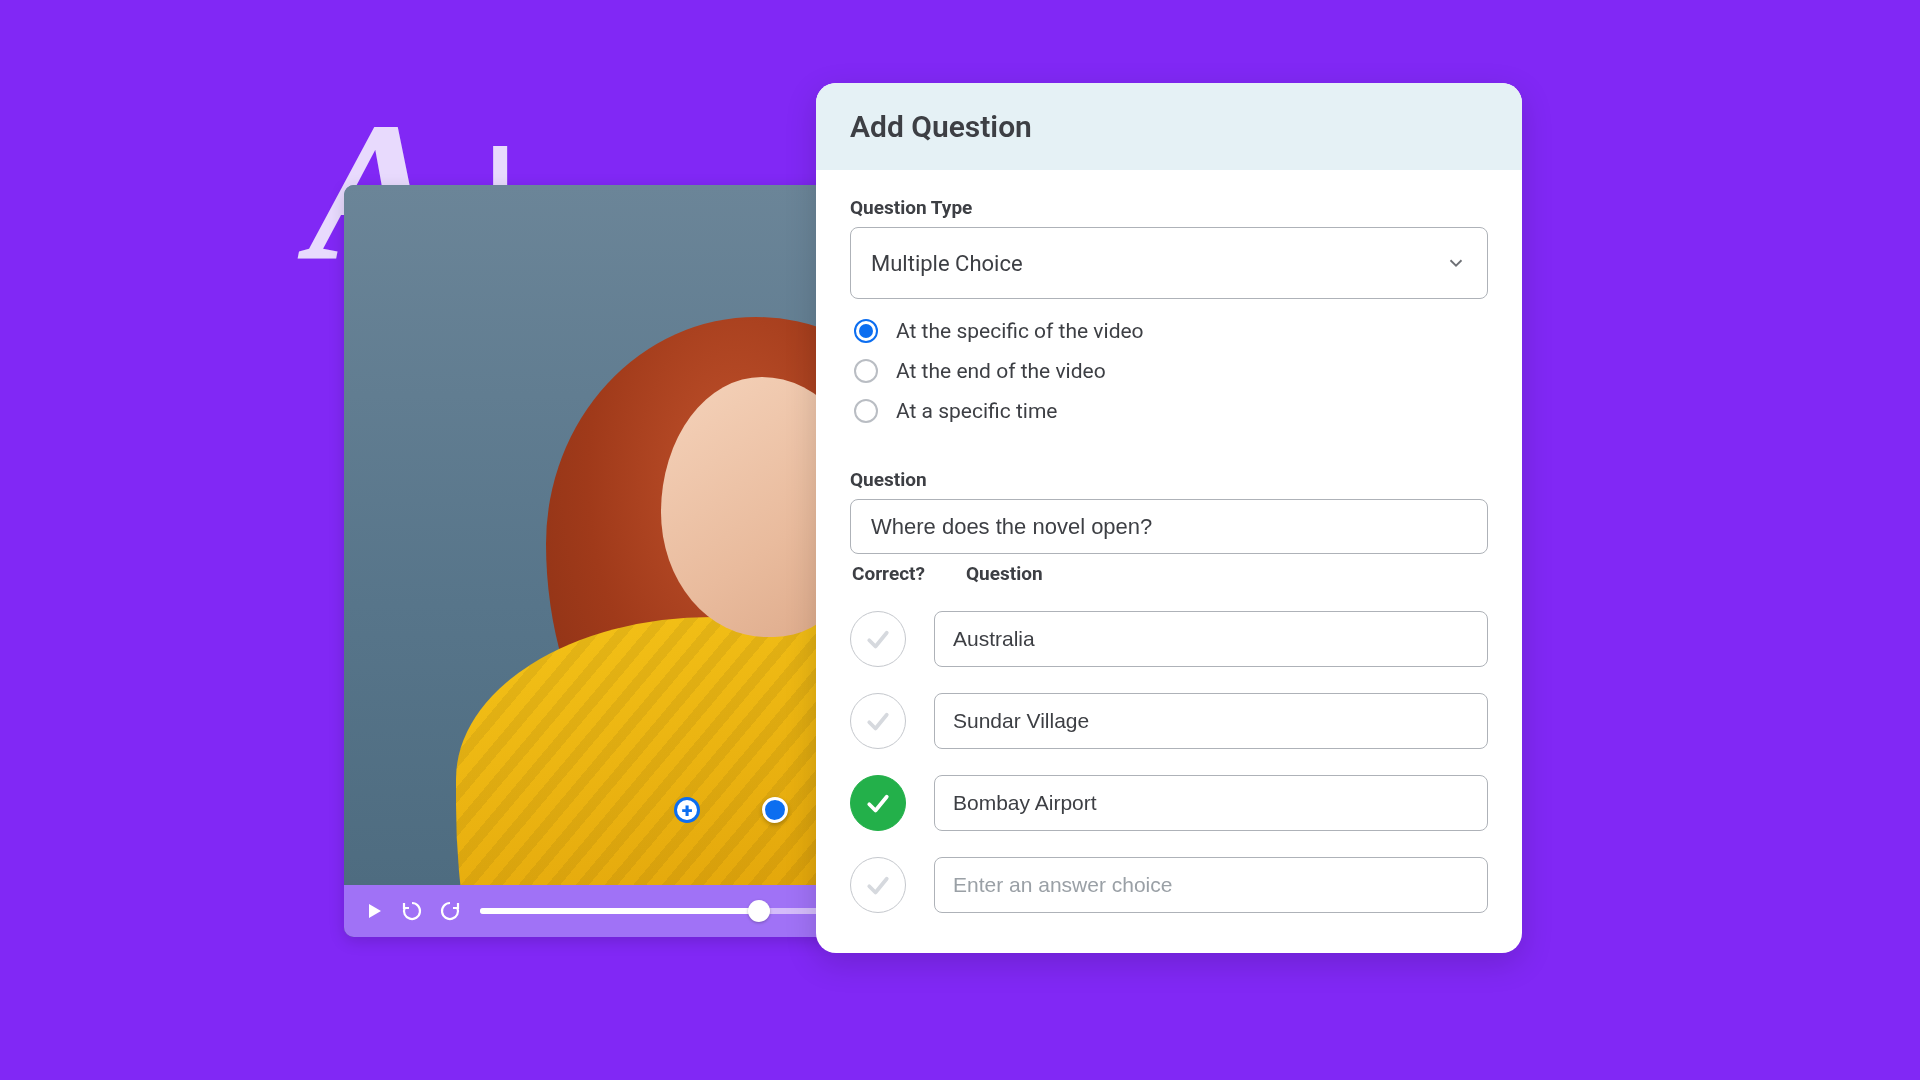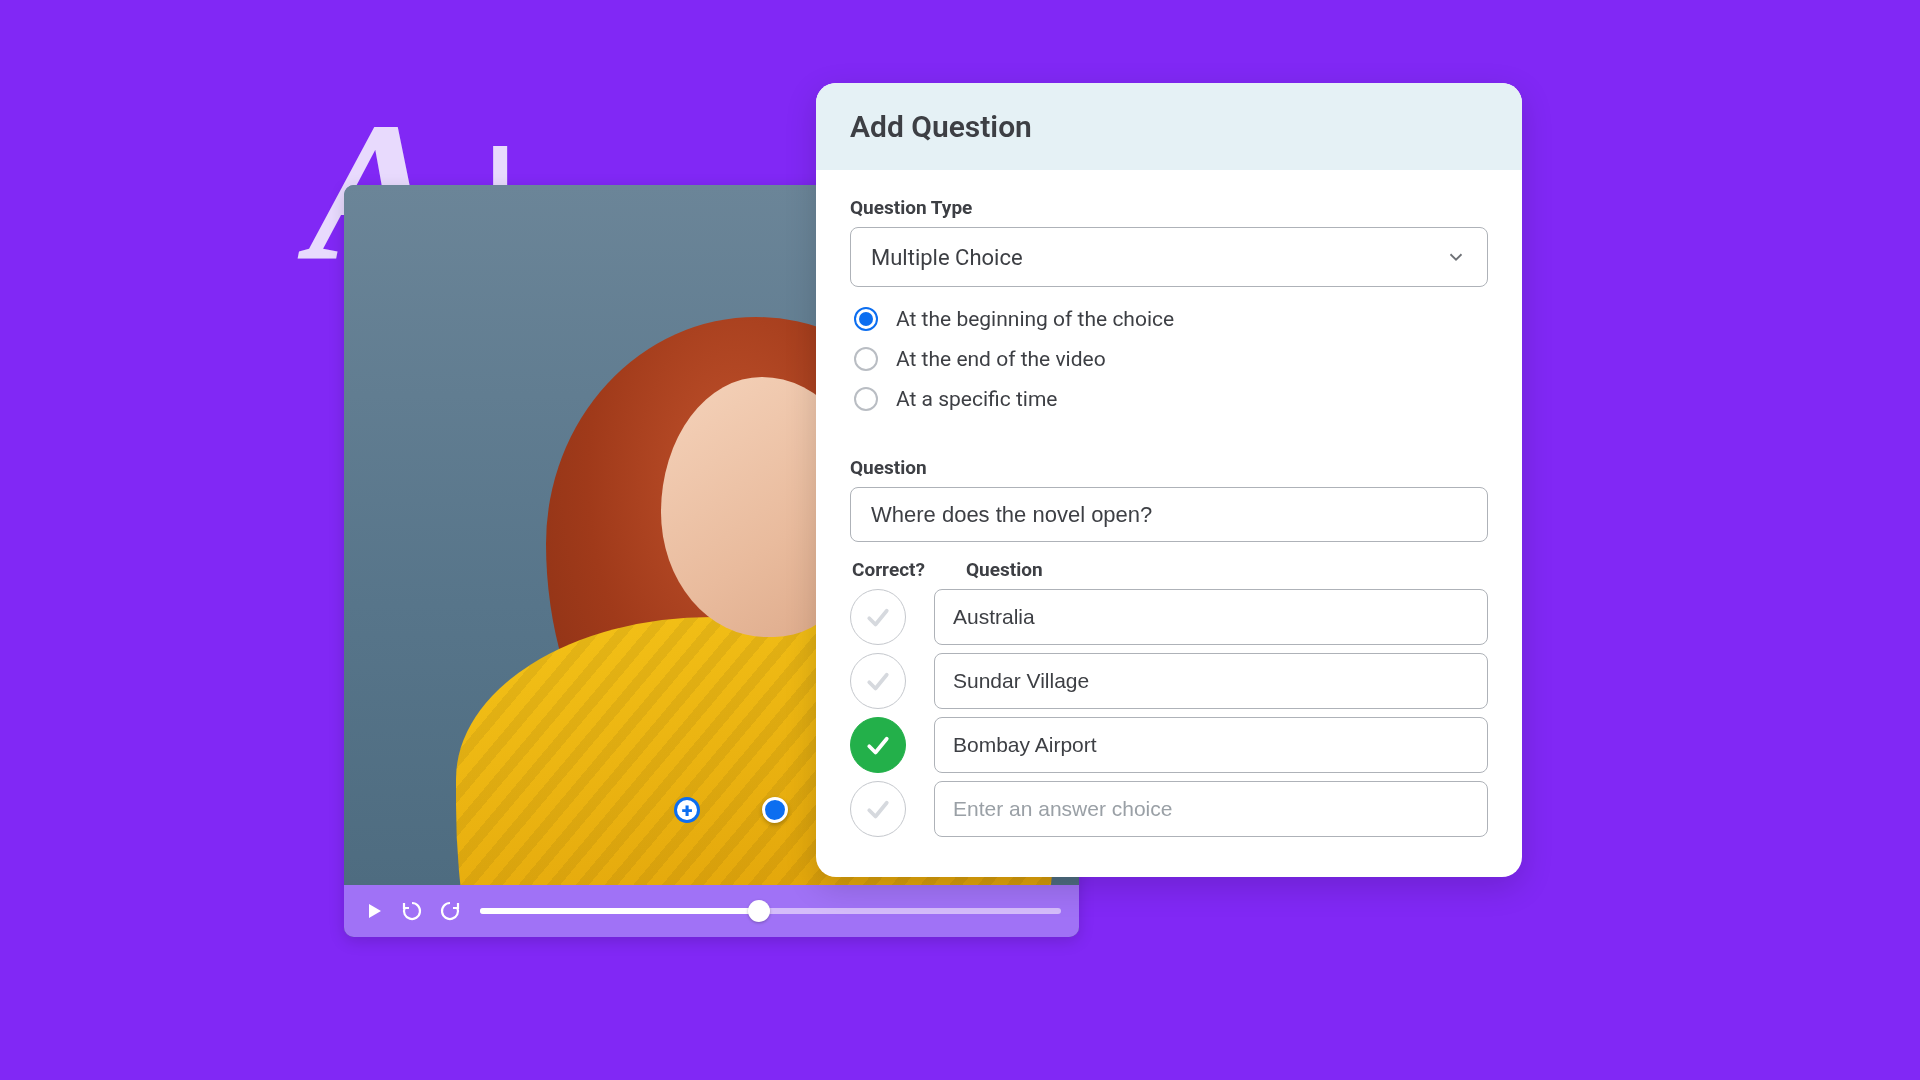--- a/index.html
+++ b/index.html
@@ -156,21 +156,21 @@
     }
     .field-label {
       font-size: 19px;
       font-weight: 700;
       color: #3d3f44;
     }
     .select {
       position: relative;
       border: 1px solid #aeb2b8;
       border-radius: 8px;
-      height: 60px;
+      height: 72px;
       display: flex;
       align-items: center;
       padding: 0 20px;
       font-size: 22px;
       color: #3d3f44;
       justify-content: space-between;
     }
     .chevron { width: 22px; height: 22px; color: #6d7075; }
 
     .radios { padding: 12px 4px 10px 4px; display: flex; flex-direction: column; gap: 16px; }
@@ -191,30 +191,31 @@
       font-size: 22px;
       color: #3d3f44;
       width: 100%;
       background: #fff;
     }
 
     
     .answers-header {
       display: flex;
       gap: 28px;
-      margin-top: 8px;
+      margin-top: 0;
       padding-left: 2px;
     }
     .answers-header span { font-size: 19px; font-weight: 700; color: #3d3f44; }
     .correct-hdr { width: 86px; }
 
     .answer-row {
       display: flex;
       align-items: center;
       gap: 28px;
+      margin-top: 18px;
     }
     .correct-btn {
       width: 56px; height: 56px; border-radius: 50%;
       border: 1px solid #c5c8cd;
       display: flex; align-items: center; justify-content: center;
       background: #fff;
       flex: 0 0 56px;
     }
     .correct-btn svg { width: 30px; height: 30px; color: #d6d9de; }
     .correct-btn.selected { background: #23b04a; border-color: #23b04a; }
@@ -282,21 +283,21 @@
     <div class="select">
       <span>Multiple Choice</span>
       <svg class="chevron" viewBox="0 0 24 24" fill="none" stroke="currentColor" stroke-width="2">
           <polyline points="6 9 12 15 18 9"></polyline>
         </svg>
     </div>
 
     <div class="radios">
       <label class="radio-row">
         <span class="radio checked"></span>
-        <span>At the beginning of the choice</span>
+        <span>At the specific of the video</span>
       </label>
       <label class="radio-row">
         <span class="radio"></span>
         <span>At the end of the video</span>
       </label>
       <label class="radio-row">
         <span class="radio"></span>
         <span>At a specific time</span>
       </label>
     </div>

